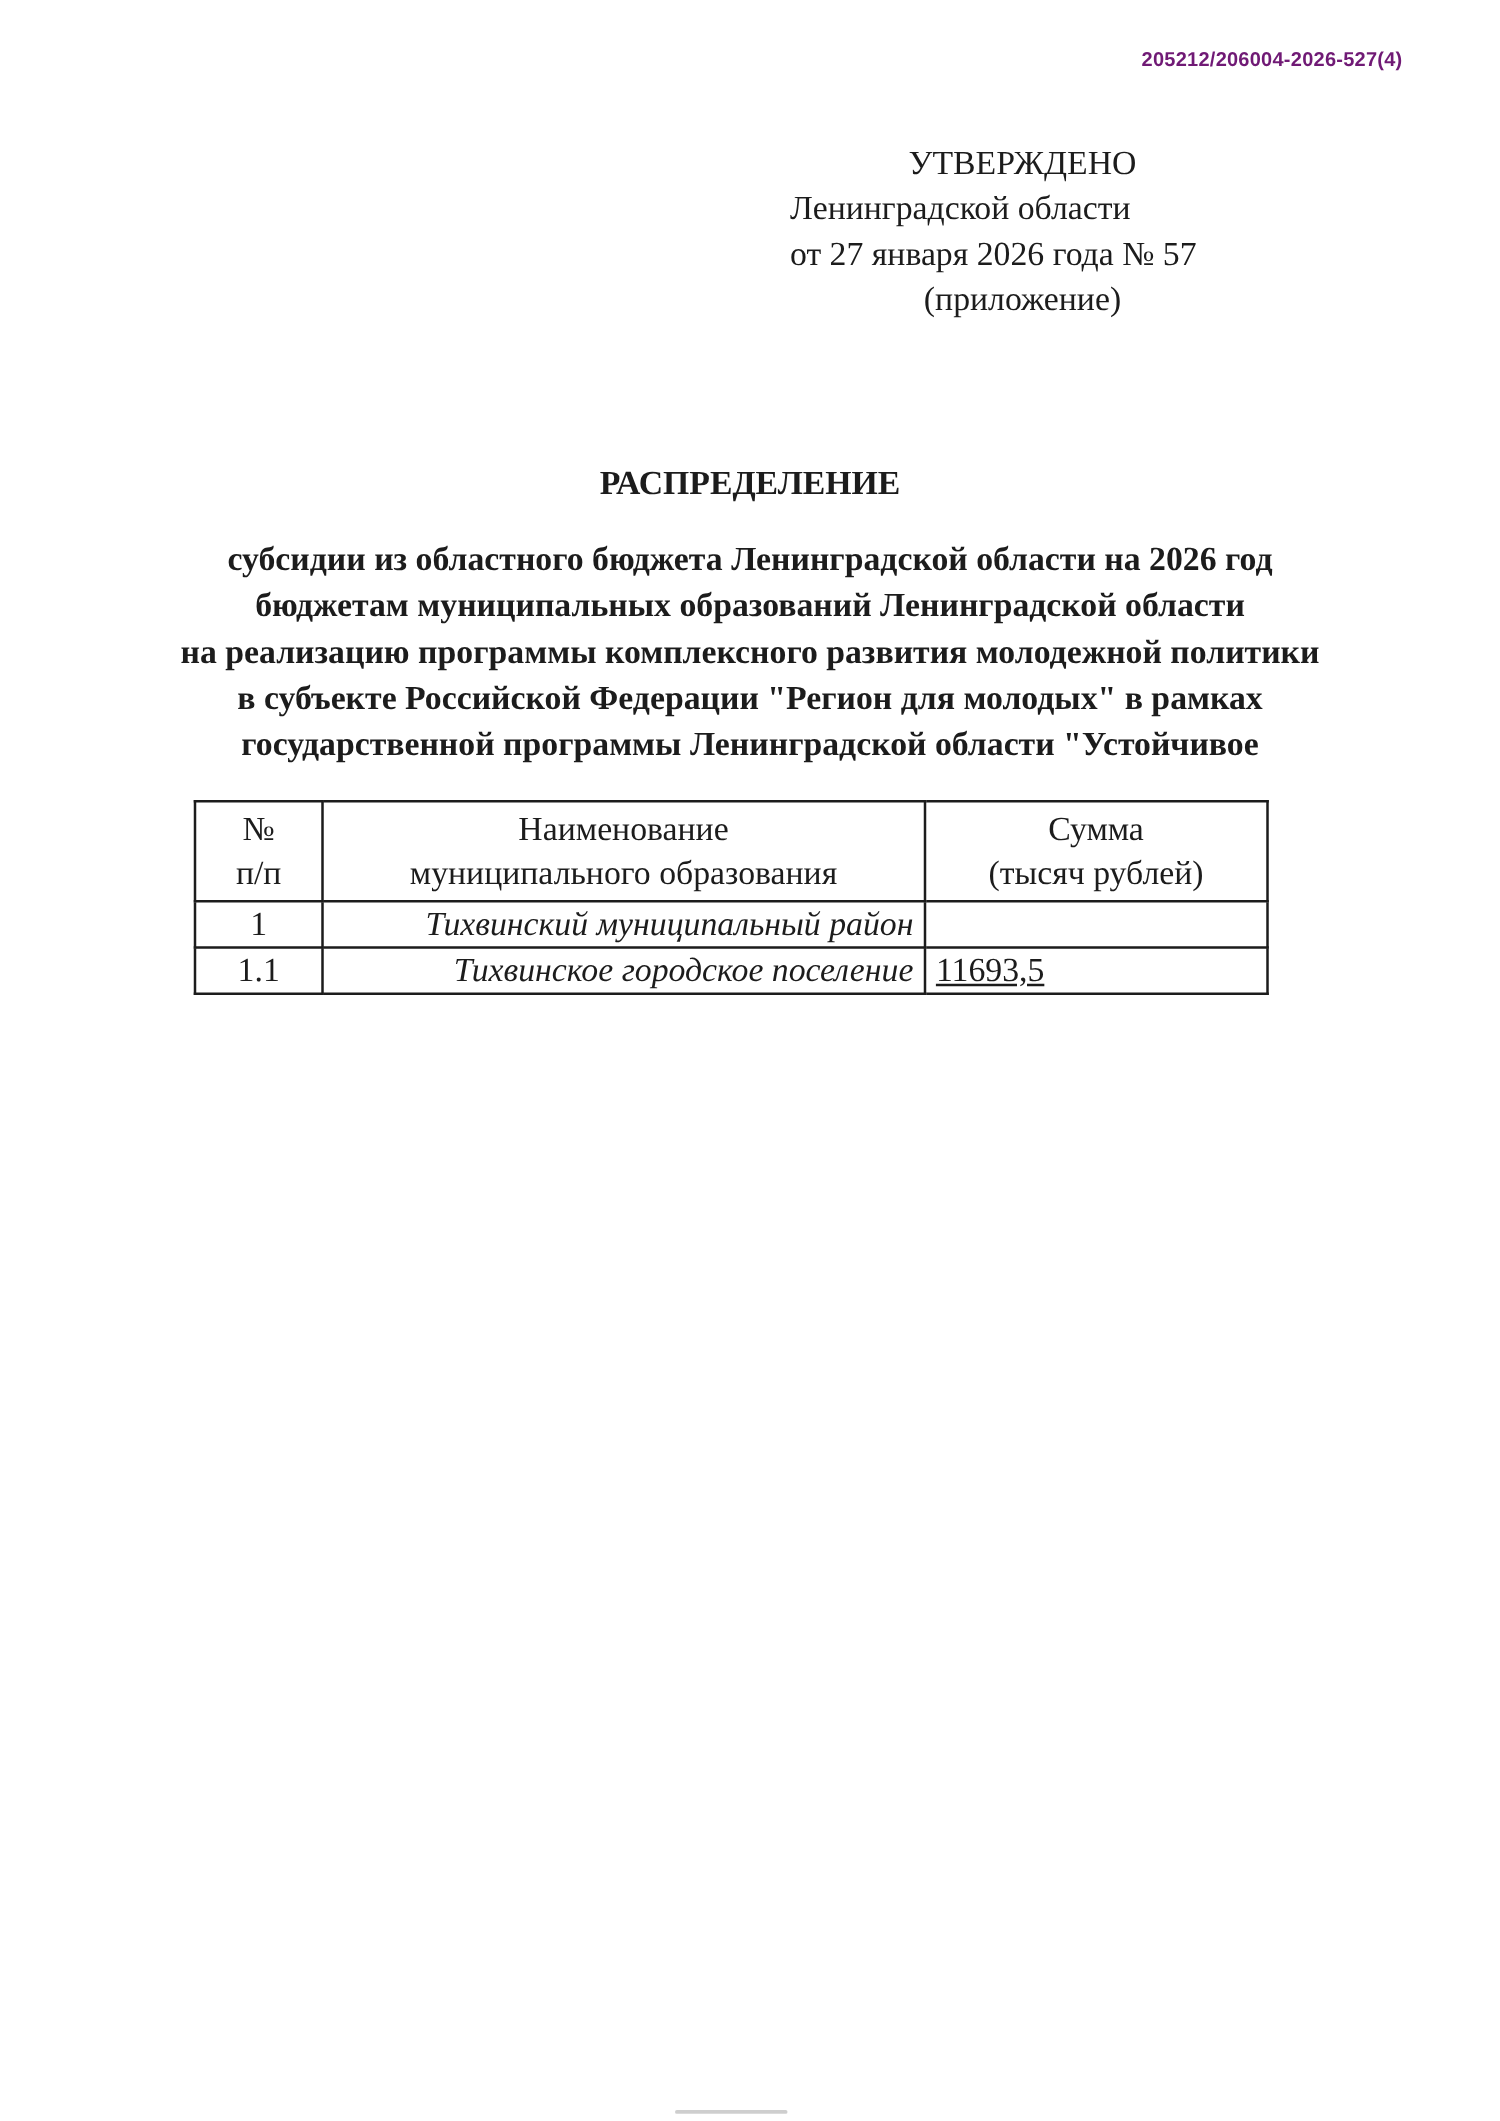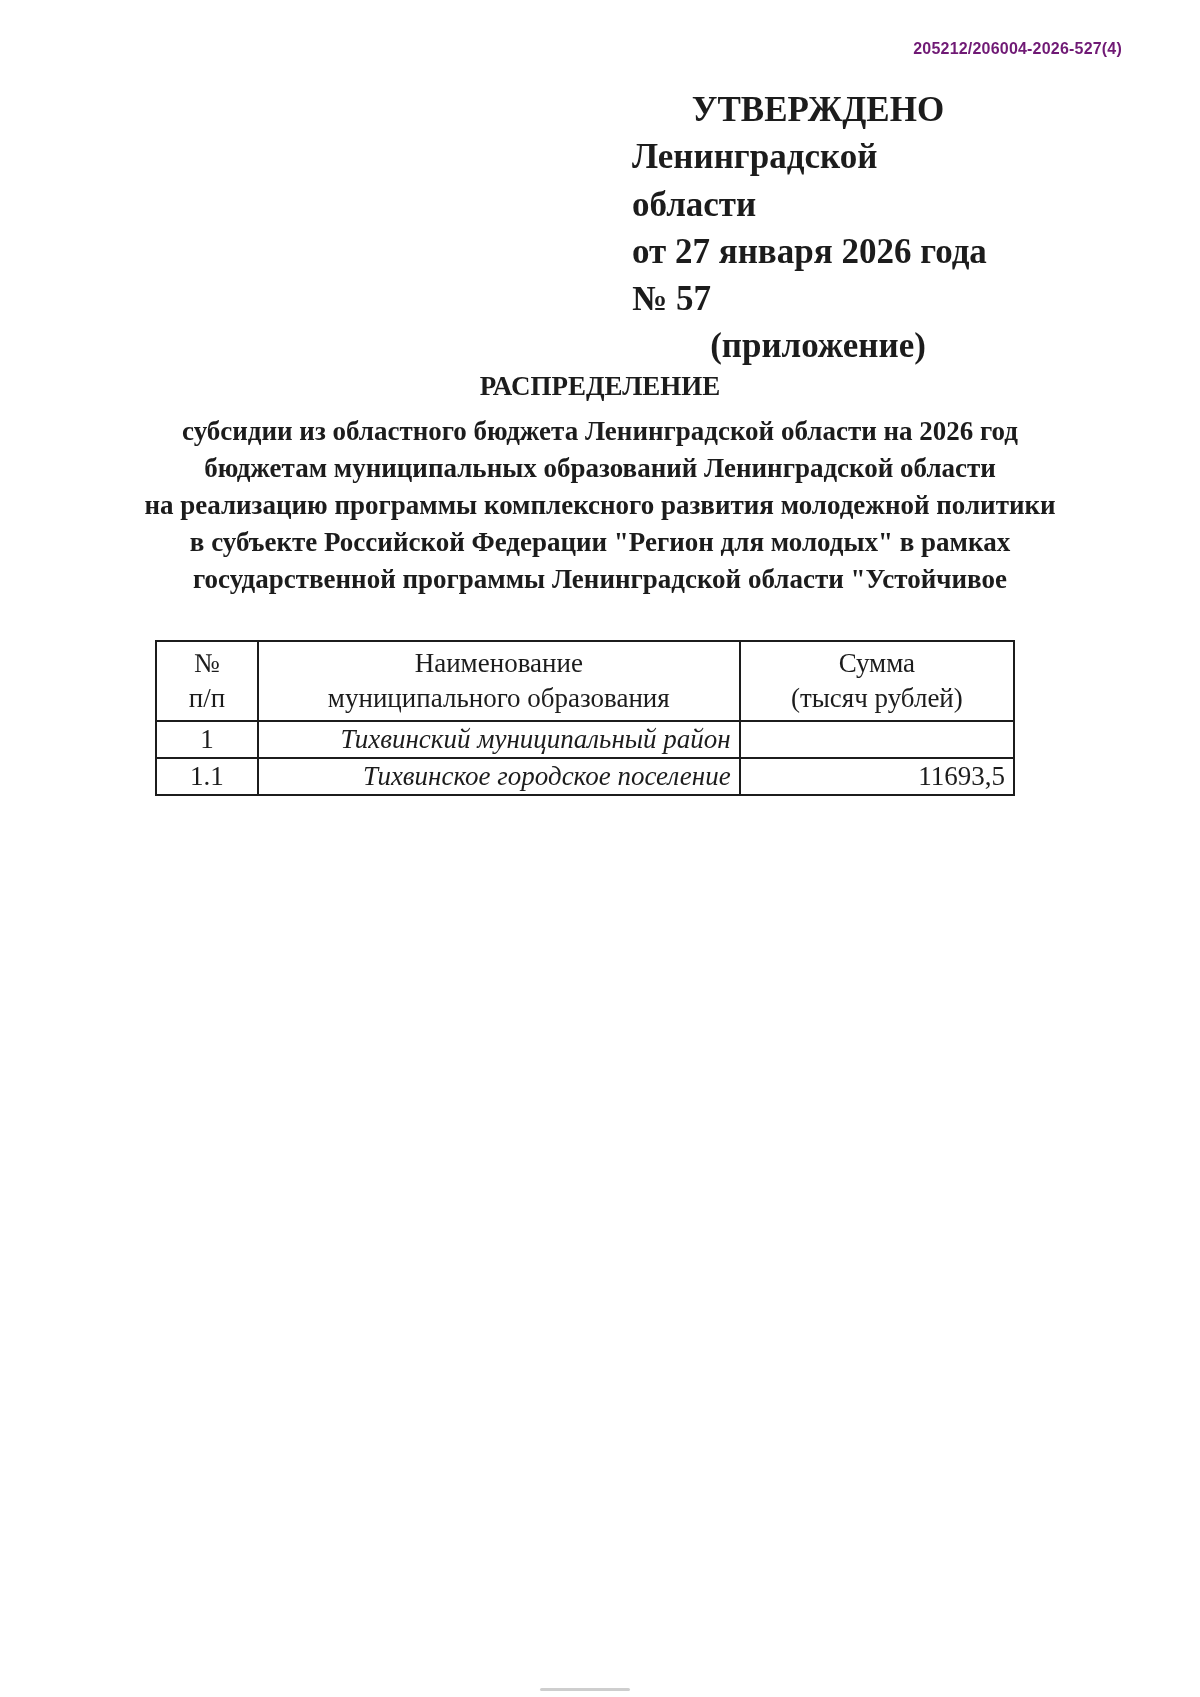--- a/index.html
+++ b/index.html
@@ -20,43 +20,42 @@
       top: 40px;
       right: 78px;
       font-family: "Liberation Sans", sans-serif;
       font-size: 16px;
       font-weight: bold;
       color: #701a75;
       letter-spacing: 0.2px;
     }
     .approval-block {
       position: absolute;
-      top: 86px;
+      top: 112px;
       left: 632px;
       width: 372px;
-      font-size: 35px;
+      font-size: 27px;
       line-height: 1.35;
       text-align: left;
-      font-weight: bold;
     }
     .approval-block .centered {
       text-align: center;
     }
     .title-block {
       position: absolute;
       top: 368px;
       left: 90px;
       width: 1020px;
       text-align: center;
       font-weight: bold;
       font-size: 27px;
       line-height: 1.37;
     }
     .title-heading {
-      margin-bottom: 8px;
+      margin-bottom: 24px;
     }
     table.dist-table {
       position: absolute;
       top: 640px;
       left: 155px;
       width: 860px;
       border-collapse: collapse;
       font-size: 27px;
       color: #1c1c1c;
     }
@@ -71,21 +70,21 @@
       text-align: center;
       line-height: 1.3;
       padding-top: 4px;
       padding-bottom: 4px;
     }
     .col-num { width: 88px; }
     .col-name { width: 486px; }
     .col-sum { width: 270px; }
     td.cell-num { text-align: center; }
     td.cell-name { text-align: right; padding-left: 12px; font-style: italic; }
-    td.cell-sum { text-align: right; }
+    td.cell-sum { text-align: left; text-decoration: underline; }
     .scan-artifact {
       position: absolute;
       bottom: 6px;
       left: 540px;
       width: 90px;
       height: 3px;
       background: #b9b9b9;
       border-radius: 2px;
       opacity: 0.7;
     }

